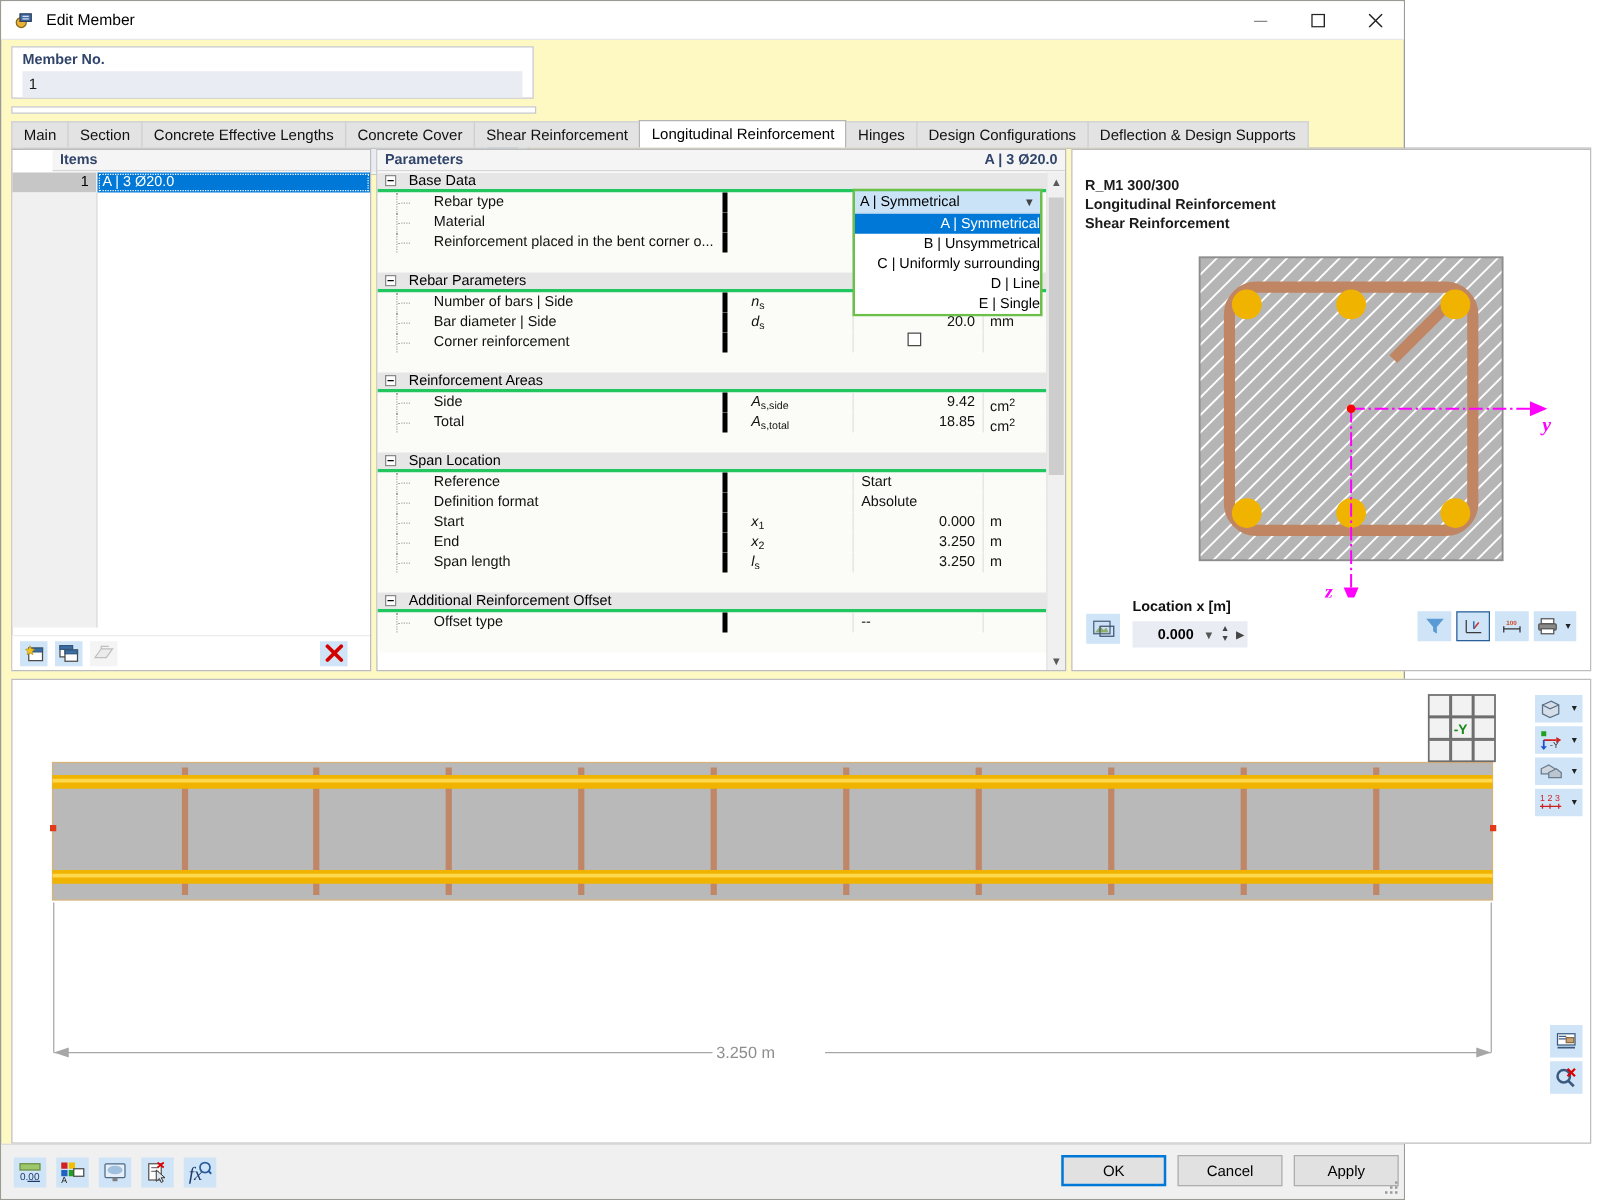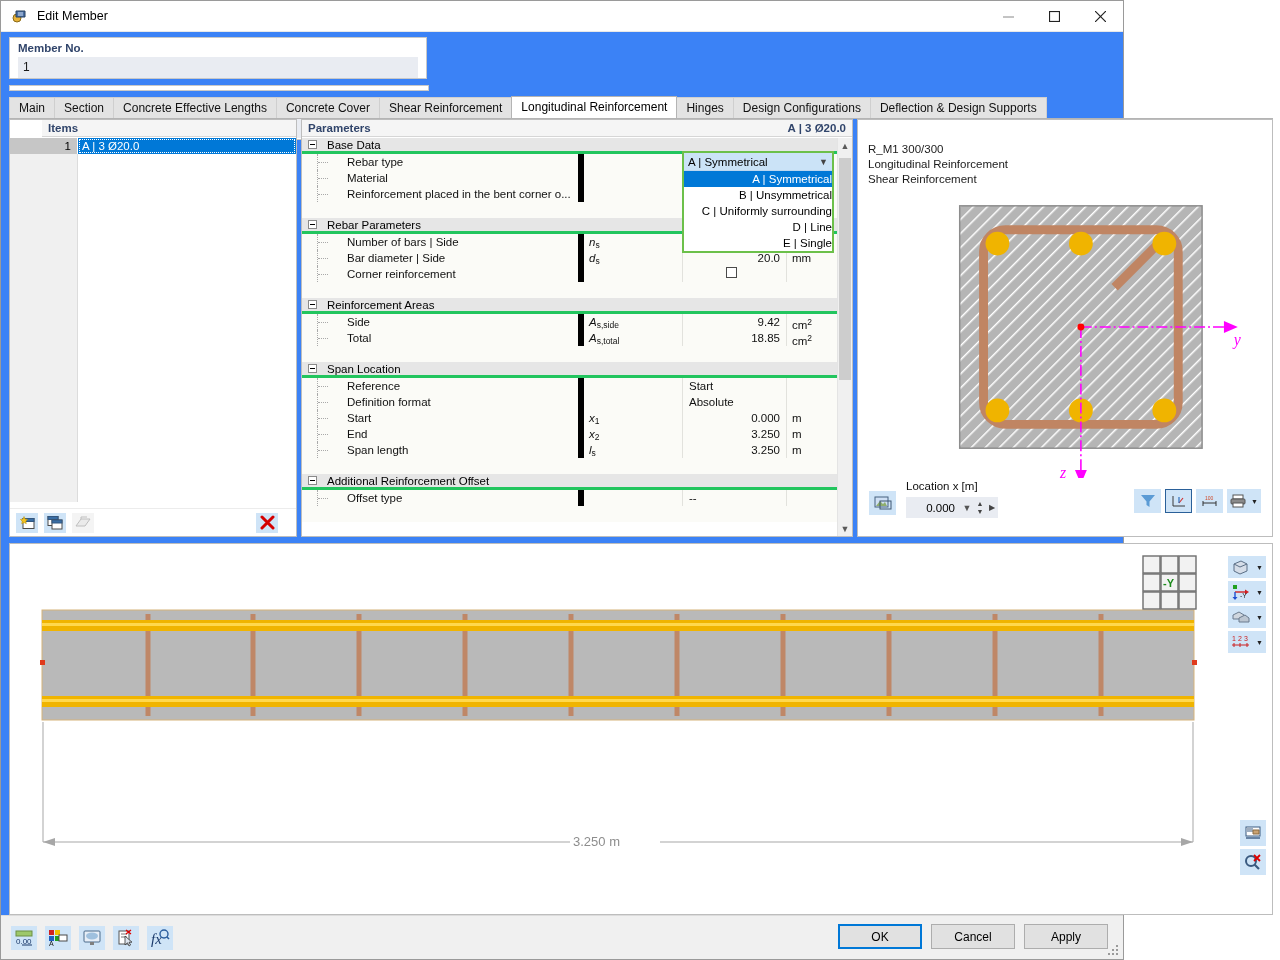--- a/index.html
+++ b/index.html
@@ -7,21 +7,21 @@
     margin: 0; padding: 0;
     width: 1280px; height: 960px;
     overflow: hidden;
     font-family: "Liberation Sans", sans-serif;
     font-size: 12px;
     background: #ffffff;
   }
   .window {
     position: relative;
     width: 1124px; height: 960px;
-    background: #3b82f6;
+    background: #fef9c3;
     border: 1px solid #9a9a9a;
   }
 
   
   .titlebar {
     height: 31px;
     background: #ffffff;
     display: flex; align-items: center;
     border-bottom: 1px solid #e8e8e8;
   }
@@ -107,21 +107,21 @@
     width: 1264px; height: 418px;
     display: flex;
   }
   .pane {
     background: #fff;
     border: 1px solid #bdbdbd;
     position: relative;
   }
   .pane-items { width: 288px; padding-left: 32px; }
   .pane-params { width: 552px; margin-left: 4px; }
-  .pane-view { flex: 1; margin-left: 4px; }
+  .pane-view { flex: 1; margin-left: 4px; font-weight: bold; }
 
   .pane-header {
     height: 17px; line-height: 17px;
     background: #f5f5f5;
     border-bottom: 1px solid #d6d6d6;
     padding: 0 6px;
     font-size: 11.5px; font-weight: bold; color: #31456b;
     display: flex; justify-content: space-between;
   }
 
@@ -160,21 +160,21 @@
     position: absolute; top: 18px; left: 0; right: 0; bottom: 0;
     overflow: hidden;
   }
   .prow { display: flex; height: 16px; font-size: 11.5px; color: #111; }
   .prow.grouphdr {
     background: #e6e6e6; font-weight: normal; color: #000;
     border-bottom: 3px solid #22c55e;
   }
   .prow.spacer { background: #fbfbf7; }
   .c-name { width: 276px; padding-left: 6px; line-height: 16px; display:flex; align-items:center; background:#fbfbf7; }
-  .c-sym  { width: 104px; padding-left: 5px; line-height: 16px; background:#fbfbf7; border-left: 6px solid #000000;}
+  .c-sym  { width: 104px; padding-left: 19px; line-height: 16px; background:#fbfbf7; border-left: 4px solid #000000;}
   .c-val  { width: 104px; padding-right: 6px; line-height: 16px; text-align: right; background:#fbfbf7; border-left: 1px solid #e2e2dd;}
   .c-val.left { text-align: left; padding-left: 6px; }
   .c-unit { width: 52px; padding-left: 5px; line-height: 16px; background:#fbfbf7; border-left: 1px solid #e2e2dd;}
   .grouphdr .c-name, .grouphdr .c-sym, .grouphdr .c-val, .grouphdr .c-unit { background: #e6e6e6; border-left: none; }
   .grouphdr .c-name { width: 100%; }
   .expander {
     width: 9px; height: 9px; border: 1px solid #8a8a8a; background: #fff;
     display: inline-block; position: relative; margin-right: 4px; flex: none;
   }
   .expander::before {
@@ -271,21 +271,21 @@
   
   .statusbar {
     position: absolute; left: 0; right: 0; bottom: 0; height: 44px;
     background: #f0f0f0; border-top: 1px solid #dcdcdc;
   }
   .sbtns { position: absolute; left: 10px; top: 10px; display: flex; }
   .sbtn {
     width: 26px; height: 24px; background: #cfe4f7; margin-right: 8px;
     display: flex; align-items: center; justify-content: center;
   }
-  .dlgbtns { position: absolute; right: 15px; top: 8px; display: flex; }
+  .dlgbtns { position: absolute; right: 4px; top: 8px; display: flex; }
   .dbtn {
     width: 84px; height: 25px; background: #e1e1e1; border: 1px solid #adadad;
     font-size: 12px; color: #000; margin-left: 9px;
     display: flex; align-items: center; justify-content: center;
     font-family: "Liberation Sans", sans-serif;
   }
   .dbtn.primary { background: #e1e1e1; border: 2px solid #0078d7; }
   .grip { position: absolute; right: 3px; bottom: 2px; width: 12px; height: 12px; }
 </style>
 </head>

